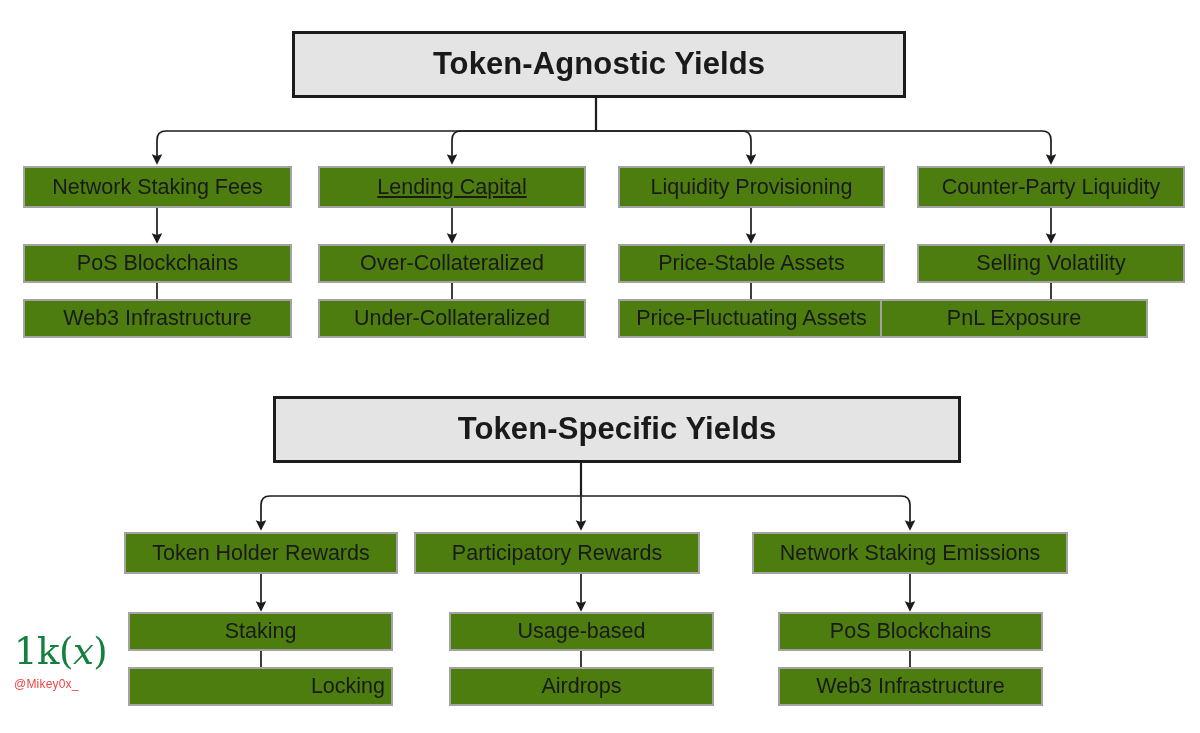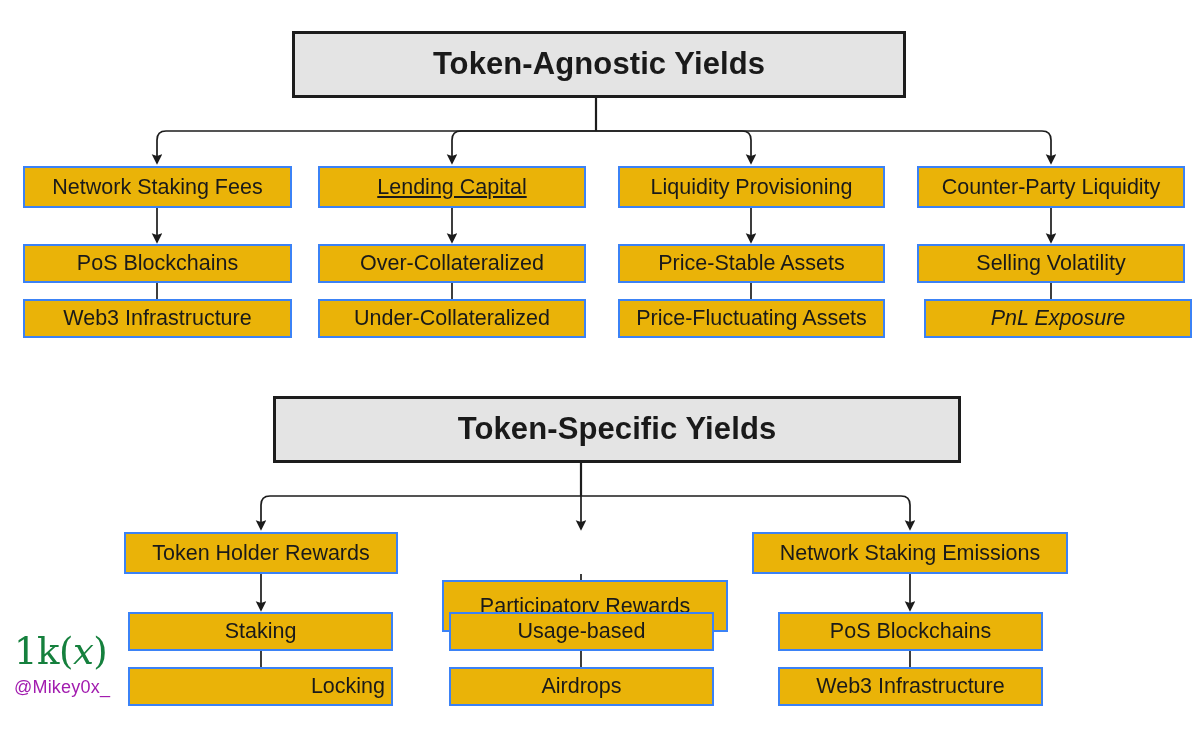--- a/index.html
+++ b/index.html
@@ -26,22 +26,22 @@
     width: 1200px;
     height: 733px;
     pointer-events: none;
   }
   .node {
     position: absolute;
     box-sizing: border-box;
     display: flex;
     align-items: center;
     justify-content: center;
-    background: #eab308;
-    border: 2px solid #3b82f6;
+    background: #4d7c0f;
+    border: 2px solid #a3a3a3;
     text-align: center;
     line-height: 1.05;
     z-index: 2;
   }
   .node-label {
     display: block;
     white-space: nowrap;
     padding: 0 6px;
   }
   .header-node {
@@ -73,22 +73,22 @@
     line-height: 1;
     color: #15803d;
     letter-spacing: -0.5px;
     white-space: nowrap;
   }
   #watermark .mark-logo .mark-italic {
     font-style: italic;
   }
   #watermark .mark-handle {
     margin-top: 7px;
-    font-size: 18px;
-    color: #a21caf;
+    font-size: 12px;
+    color: #ef4444;
     letter-spacing: 0.2px;
     white-space: nowrap;
   }
 </style>
 </head>
 <body>
 
 <div id="canvas">
 
   <svg id="wires" viewBox="0 0 1200 733" xmlns="http://www.w3.org/2000/svg">
@@ -165,39 +165,39 @@
   <div class="node leaf-node" style="left:618px; top:299px; width:267px; height:39px;">
     <span class="node-label">Price-Fluctuating Assets</span>
   </div>
 
   <div class="node branch-node" style="left:917px; top:166px; width:268px; height:42px;">
     <span class="node-label">Counter-Party Liquidity</span>
   </div>
   <div class="node leaf-node" style="left:917px; top:244px; width:268px; height:39px;">
     <span class="node-label">Selling Volatility</span>
   </div>
-  <div class="node leaf-node" style="left:924px; top:299px; width:268px; height:39px;font-style:italic;">
+  <div class="node leaf-node" style="left:880px; top:299px; width:268px; height:39px;">
     <span class="node-label">PnL Exposure</span>
   </div>
 
   <div class="node header-node" style="left:273px; top:396px; width:688px; height:67px;">
     <span class="node-label">Token-Specific Yields</span>
   </div>
 
   <div class="node branch-node" style="left:124px; top:532px; width:274px; height:42px;">
     <span class="node-label">Token Holder Rewards</span>
   </div>
   <div class="node leaf-node" style="left:128px; top:612px; width:265px; height:39px;">
     <span class="node-label">Staking</span>
   </div>
   <div class="node leaf-node" style="left:128px; top:667px; width:265px; height:39px;justify-content:flex-end;">
     <span class="node-label">Locking</span>
   </div>
 
-  <div class="node branch-node" style="left:442px; top:532px; width:286px; height:52px;margin-top:48px;">
+  <div class="node branch-node" style="left:414px; top:532px; width:286px; height:42px;">
     <span class="node-label">Participatory Rewards</span>
   </div>
   <div class="node leaf-node" style="left:449px; top:667px; width:265px; height:39px;">
     <span class="node-label">Airdrops</span>
   </div>
   <div class="node leaf-node" style="left:449px; top:612px; width:265px; height:39px;">
     <span class="node-label">Usage-based</span>
   </div>
 
   <div class="node branch-node" style="left:752px; top:532px; width:316px; height:42px;">

